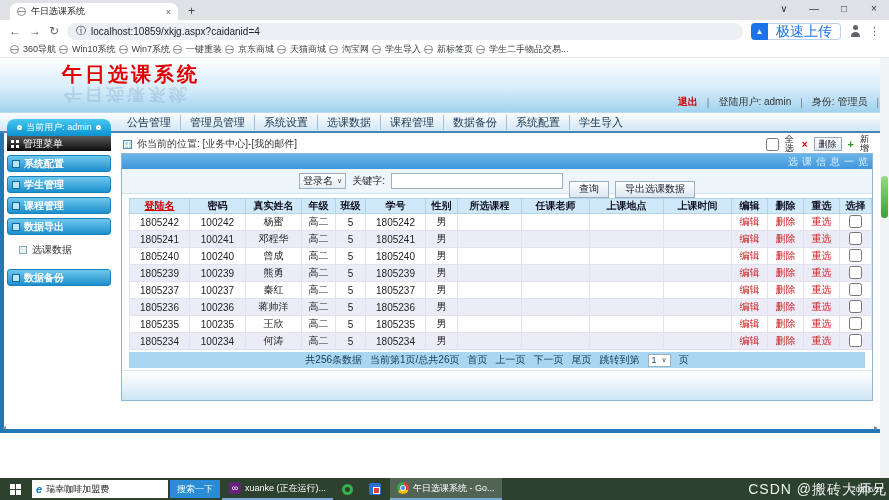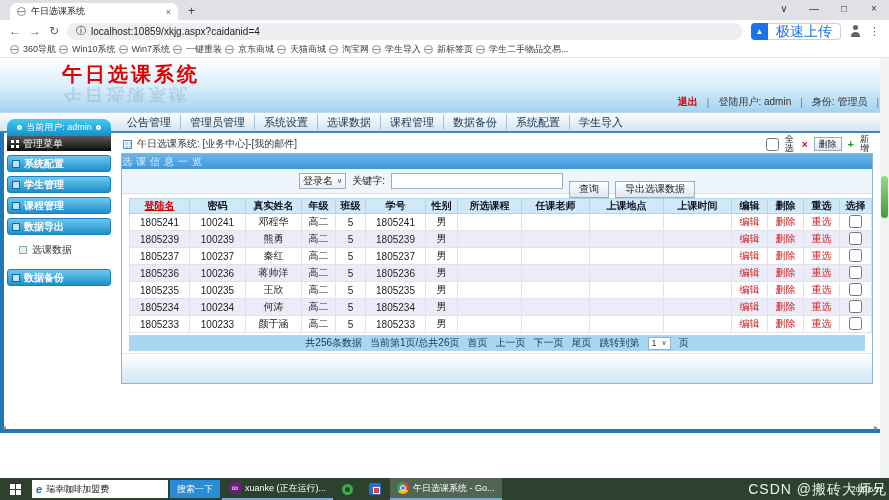--- a/index.html
+++ b/index.html
@@ -80,21 +80,21 @@
     linear-gradient(#bcd9ee,#bcd9ee) 1px 5px/3px 2px no-repeat, linear-gradient(#bcd9ee,#bcd9ee) 5px 5px/2px 2px no-repeat; }
   .crumb-right { margin-left:auto; display:flex; align-items:center; gap:6px; }
   .stack2 { display:inline-block; width:11px; font-size:9px; line-height:9px; word-break:break-all; color:#222; }
   .xmark { color:#d00; font-weight:bold; font-size:10px; }
   .del-btn { border:1px solid #9ab; background:linear-gradient(#fff,#dde8f0); font-size:9px; padding:0 4px;
     height:14px; line-height:13px; color:#223; }
   .plus { color:#2a9a2a; font-weight:bold; font-size:11px; }
 
   .panel { border:1px solid #8cb6d6; background:#fff; }
   .panel-title { height:15px; background:linear-gradient(#6ab5ea,#3f96da); color:#d8efff; font-size:10px;
-    text-align:left; line-height:15px; letter-spacing:4px; }
+    text-align:right; line-height:15px; letter-spacing:4px; }
   .search-row { height:25px; background:#eef6fc; border-bottom:1px solid #cfe2f0; display:flex;
     align-items:center; justify-content:center; gap:6px; font-size:10px; color:#222; }
   .fake-select { border:1px solid #9ab0c0; background:linear-gradient(#fff,#e8eef4); height:16px;
     display:inline-flex; align-items:center; gap:4px; padding:0 3px; font-size:10px; }
   .fake-select .caret { font-size:7px; color:#345; }
   .kw-input { width:172px; height:16px; border:1px solid #9ab0c0; background:#fff; font-size:10px; padding:0 3px; }
   .btn { border:1px solid #9ab0c0; background:linear-gradient(#fdfefe,#dde8f1); height:17px; font-size:10px;
     padding:0 9px; color:#223; cursor:pointer;margin-top:16px; }
 
   table.grid { width:calc(100% - 14px); margin:4px 7px 0; border-collapse:collapse; table-layout:fixed; font-size:10px; }
@@ -308,21 +308,21 @@
     <div class="menu-btn">
       <span class="mb-ico"></span>
       <span>数据备份</span>
     </div>
   </div>
 
   <div class="content">
     <div class="crumb-row">
       <div class="crumb-left">
         <span class="bc-ico"></span>
-        <span>午日选课系统: [业务中心]-[我的邮件]</span>
+        <span>你当前的位置: [业务中心]-[我的邮件]</span>
       </div>
       <div class="crumb-right">
         <input type="checkbox" style="">
         <span class="stack2">全选</span>
         <span class="xmark">×</span>
         <button class="del-btn">删除</button>
         <span class="plus">+</span>
         <span class="stack2">新增</span>
       </div>
     </div>
@@ -373,39 +373,73 @@
             <th>上课地点</th>
             <th>上课时间</th>
             <th>编辑</th>
             <th>删除</th>
             <th>重选</th>
             <th>选择</th>
           </tr>
         </thead>
         <tbody>
 
+            <tr>
+              <td>1805242</td>
+              <td>100242</td>
+              <td>杨蜜</td>
+              <td>高二</td>
+              <td>5</td>
+              <td>1805242</td>
+              <td>男</td>
+              <td></td>
+              <td></td>
+              <td></td>
+              <td></td>
+              <td><a href="#" class="rlink">编辑</a></td>
+              <td><a href="#" class="rlink">删除</a></td>
+              <td><a href="#" class="rlink">重选</a></td>
+              <td><input type="checkbox" style=""></td>
+            </tr>
 
             <tr>
               <td>1805241</td>
               <td>100241</td>
               <td>邓程华</td>
               <td>高二</td>
               <td>5</td>
               <td>1805241</td>
               <td>男</td>
               <td></td>
               <td></td>
               <td></td>
               <td></td>
               <td><a href="#" class="rlink">编辑</a></td>
               <td><a href="#" class="rlink">删除</a></td>
               <td><a href="#" class="rlink">重选</a></td>
               <td><input type="checkbox" style=""></td>
             </tr>
 
+            <tr>
+              <td>1805240</td>
+              <td>100240</td>
+              <td>曾成</td>
+              <td>高二</td>
+              <td>5</td>
+              <td>1805240</td>
+              <td>男</td>
+              <td></td>
+              <td></td>
+              <td></td>
+              <td></td>
+              <td><a href="#" class="rlink">编辑</a></td>
+              <td><a href="#" class="rlink">删除</a></td>
+              <td><a href="#" class="rlink">重选</a></td>
+              <td><input type="checkbox" style=""></td>
+            </tr>
 
             <tr>
               <td>1805239</td>
               <td>100239</td>
               <td>熊勇</td>
               <td>高二</td>
               <td>5</td>
               <td>1805239</td>
               <td>男</td>
               <td></td>
@@ -484,37 +518,20 @@
               <td></td>
               <td></td>
               <td></td>
               <td></td>
               <td><a href="#" class="rlink">编辑</a></td>
               <td><a href="#" class="rlink">删除</a></td>
               <td><a href="#" class="rlink">重选</a></td>
               <td><input type="checkbox" style=""></td>
             </tr>
 
-            <tr>
-              <td>1805233</td>
-              <td>100233</td>
-              <td>颜于涵</td>
-              <td>高二</td>
-              <td>5</td>
-              <td>1805233</td>
-              <td>男</td>
-              <td></td>
-              <td></td>
-              <td></td>
-              <td></td>
-              <td><a href="#" class="rlink">编辑</a></td>
-              <td><a href="#" class="rlink">删除</a></td>
-              <td><a href="#" class="rlink">重选</a></td>
-              <td><input type="checkbox" style=""></td>
-            </tr>
 
         </tbody>
       </table>
 
       <div class="pag-row">
         <span>共256条数据</span>
         <span>当前第1页/总共26页</span>
         <span>首页</span>
         <span>上一页</span>
         <span>下一页</span>

